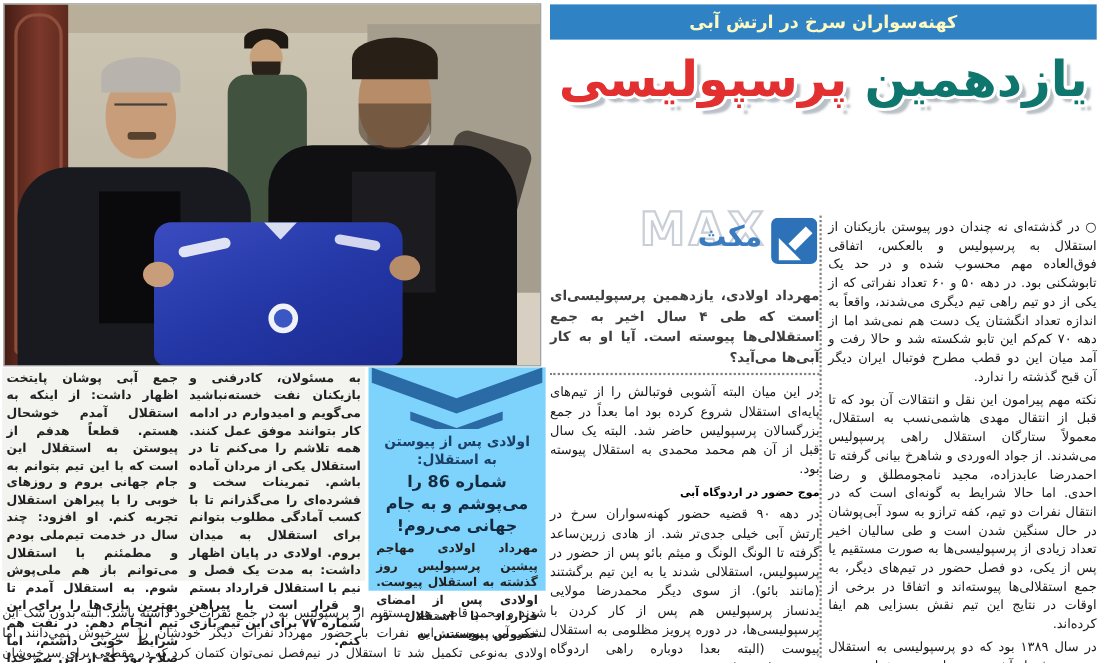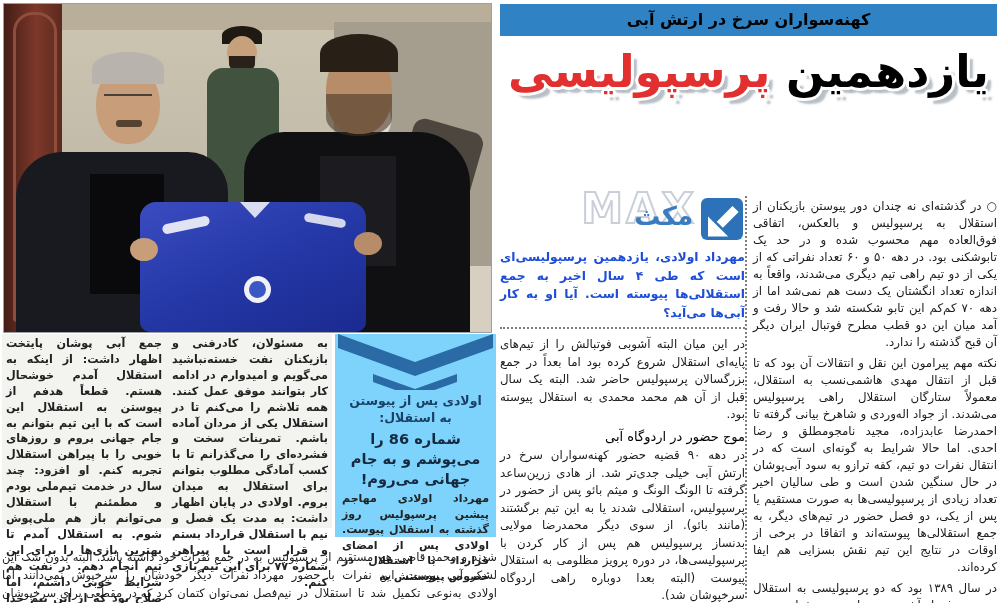--- a/index.html
+++ b/index.html
@@ -38,48 +38,48 @@
   .ph-jersey-collar{left:236px;top:198px;width:30px;height:16px;background:#d9ddf0;clip-path:polygon(0 0,100% 0,50% 100%);}
   .ph-mark1{left:158px;top:216px;width:48px;height:10px;background:rgba(255,255,255,.85);border-radius:5px;transform:rotate(-12deg);}
   .ph-mark2{left:300px;top:212px;width:42px;height:9px;background:rgba(255,255,255,.8);border-radius:5px;transform:rotate(10deg);}
   .ph-crest{left:240px;top:272px;width:27px;height:27px;background:#f0f2f8;border-radius:50%;}
   .ph-crest-inner{left:245px;top:277px;width:17px;height:17px;background:#3a57c4;border-radius:50%;}
   .ph-hand1{left:126px;top:234px;width:28px;height:23px;background:#c89e7a;border-radius:50%;}
   .ph-hand2{left:350px;top:228px;width:28px;height:23px;background:#b78c69;border-radius:50%;}
 
   
   .kicker-banner{position:absolute;left:500px;top:4px;width:497px;height:32px;background:#2f83c5;
-      color:#000000;font-weight:bold;font-size:16px;line-height:32px;text-align:center;}
+      color:#fef9c3;font-weight:bold;font-size:16px;line-height:32px;text-align:center;}
 
   
   .headline{position:absolute;left:497px;top:36px;width:503px;text-align:center;font-weight:bold;
       font-size:45px;line-height:71px;white-space:nowrap;}
   .headline span{
       text-shadow:-2px -2px 0 #fff,2px -2px 0 #fff,-2px 2px 0 #fff,2px 2px 0 #fff,
                   0 -3px 0 #fff,0 3px 0 #fff,-3px 0 0 #fff,3px 0 0 #fff,
                   6px 6px 2px rgba(125,138,150,.55);}
-  .w-blue{color:#000000;} .w-red{color:#e23030;text-align:center;}
+  .w-blue{color:#0f766e;} .w-red{color:#e23030;text-align:center;}
 
   
   .col-mid{position:absolute;left:500px;top:192px;width:245px;font-size:11.8px;line-height:17.5px;
       text-align:justify;color:#1b1b1b;}
   .col-right{position:absolute;left:753px;top:198px;width:244px;font-size:11.8px;line-height:17px;
       text-align:justify;color:#1b1b1b;}
   .col-mid p,.col-right p{margin:0 0 4px;}
-  .subhead{font-weight:normal;font-size:13px;margin:2px 0;color:#000;}
+  .subhead{font-weight:bold;font-size:10px;margin:2px 0;color:#000;}
   .v-dots{position:absolute;left:745px;top:196px;height:402px;border-left:2px dotted #7d7d7d;width:0;}
   .h-dots{border:none;border-top:2px dotted #7d7d7d;margin:5px 0 7px;}
 
   
   .maks-header{position:relative;height:56px;}
   .maks-watermark{position:absolute;right:48px;top:8px;font-weight:bold;font-size:42px;letter-spacing:3px;
       color:#fff;-webkit-text-stroke:2px #c9cfd8;z-index:0;direction:ltr;}
   .maks-logo{position:absolute;right:2px;top:6px;z-index:2;}
   .maks-name{position:absolute;right:52px;top:16px;font-weight:bold;font-size:26px;color:#3b7cc0;z-index:3;}
-  .lead{font-weight:bold;font-size:12.3px;line-height:18.5px;text-align:justify;margin:0 0 2px;color:#1d4ed8;}
+  .lead{font-weight:bold;font-size:12.3px;line-height:18.5px;text-align:justify;margin:12px 0 2px;color:#404040;}
 
   
   .quote-cols{position:absolute;left:2px;top:334px;width:330px;height:194px;background:#f3f3f0;
       display:flex;flex-direction:row-reverse;gap:10px;padding:2px 4px;box-sizing:border-box;}
   .quote-col{flex:1;font-weight:bold;font-size:11.2px;line-height:15.9px;text-align:justify;color:#222;}
 
   
   .quote-box{position:absolute;left:335px;top:334px;width:161px;height:203px;background:#7dd3fc;box-sizing:border-box;}
   .chevron{display:block;margin:0 auto;}
   .qb-kicker{font-weight:bold;font-size:12.5px;line-height:17px;text-align:center;color:#1c3f66;margin:2px 6px 0;}

